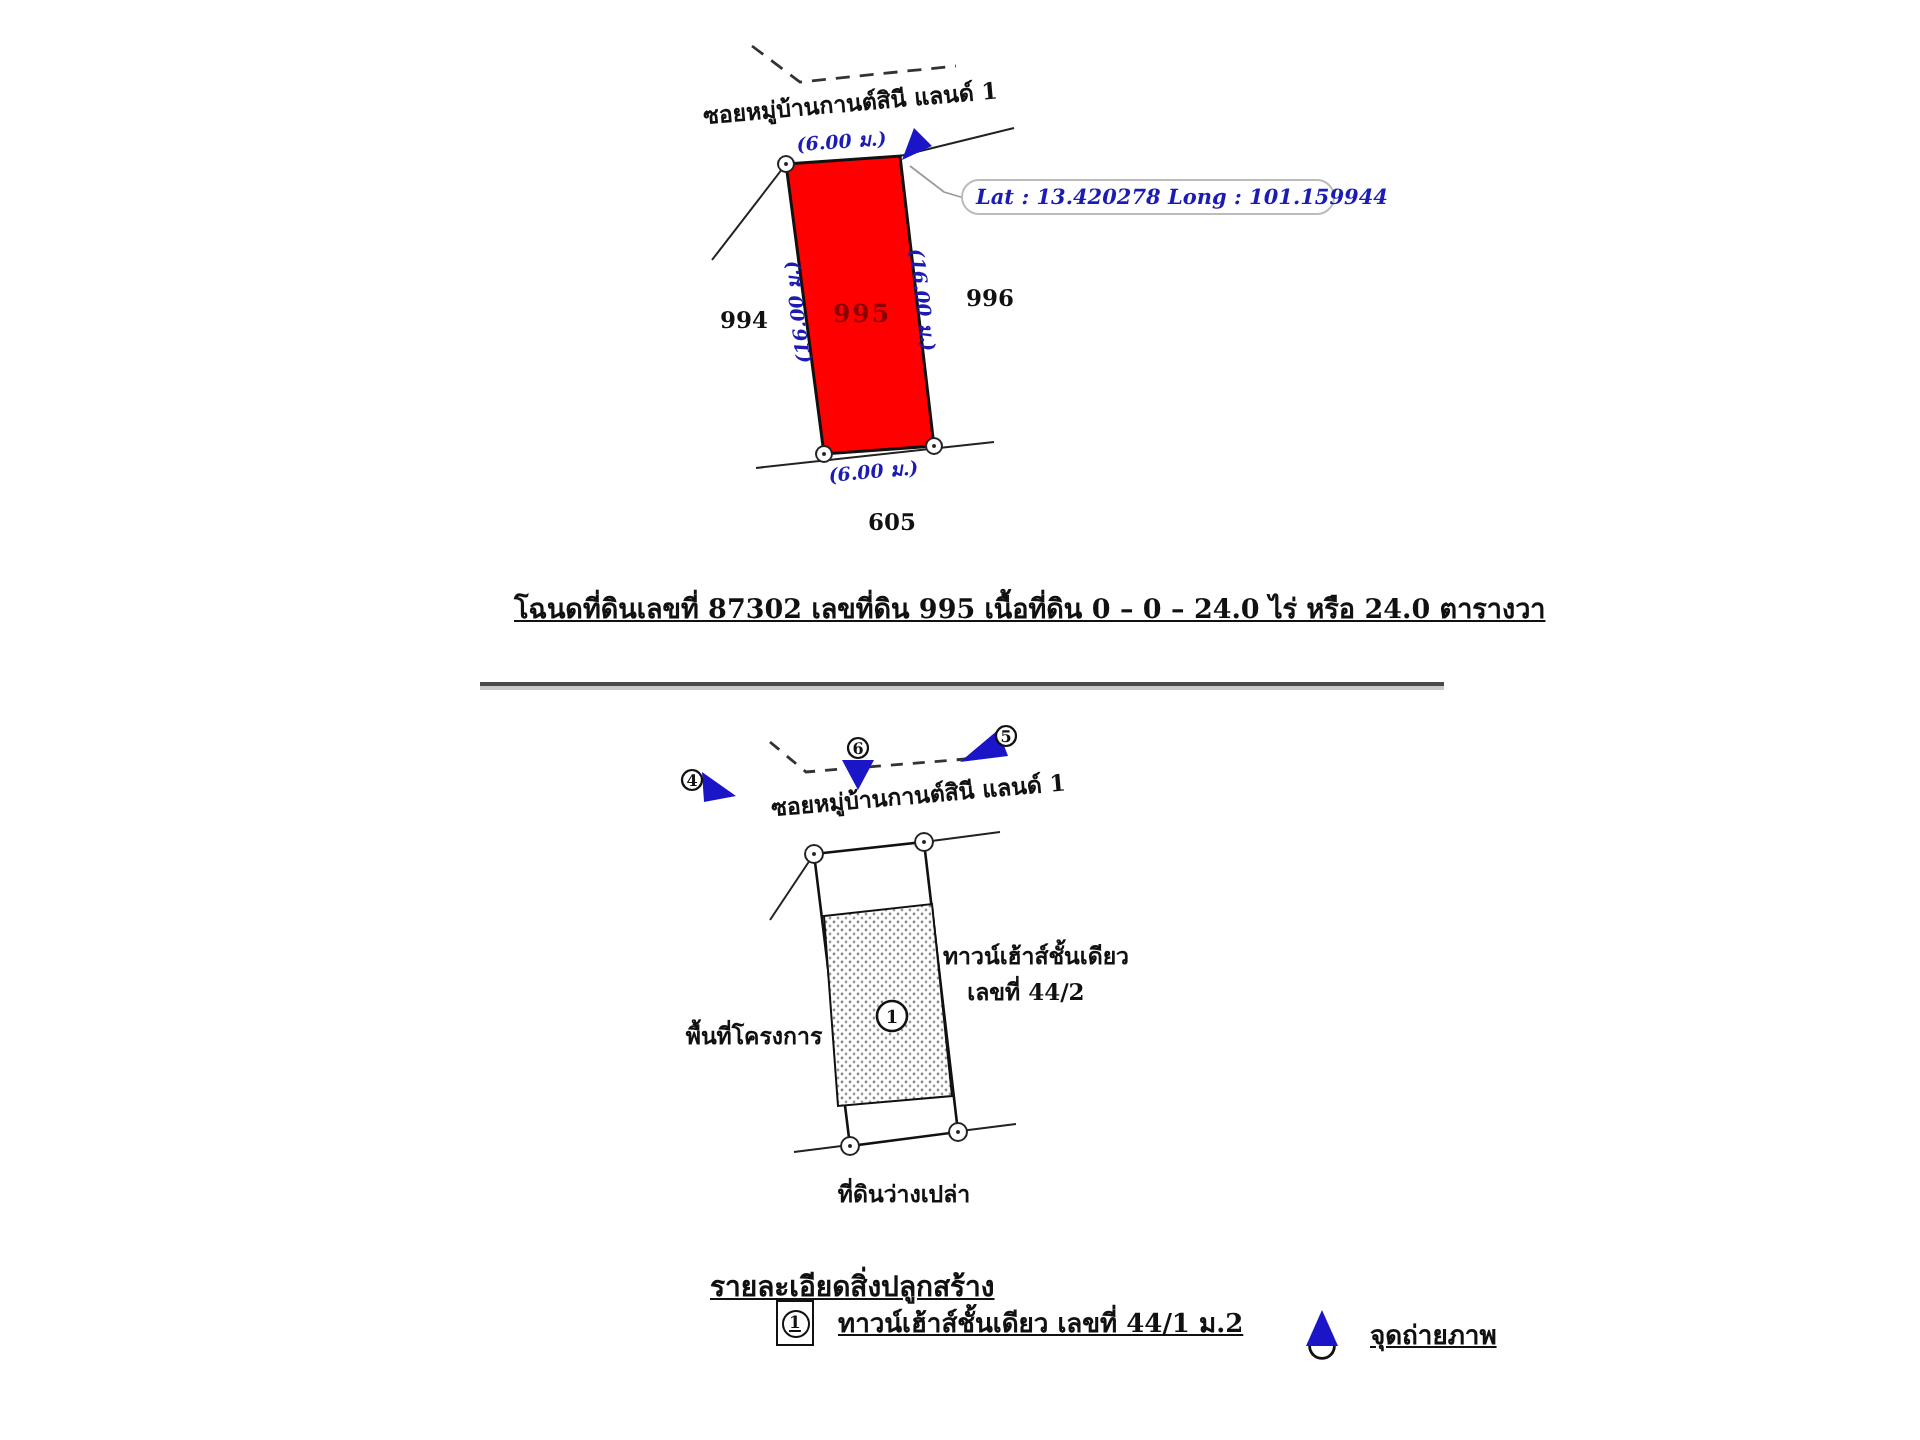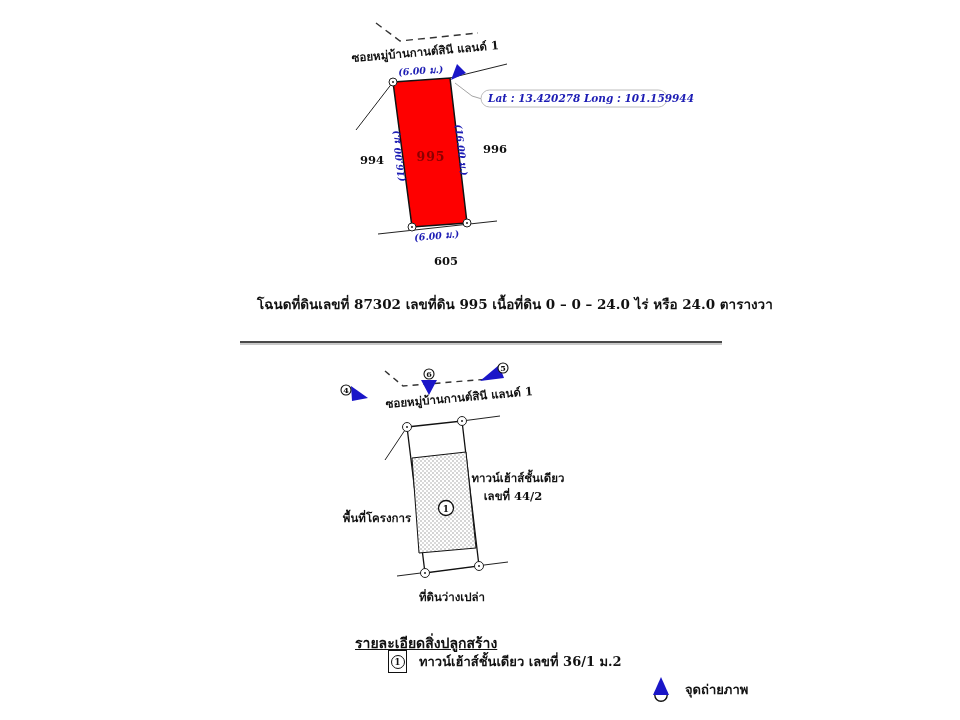--- a/index.html
+++ b/index.html
@@ -11,29 +11,29 @@
   
   .t{font-family:"DejaVu Serif","Liberation Serif",serif;font-weight:bold;fill:#111;}
   .t-road{font-size:11.5px;}
   .t-neighbor{font-size:11.5px;}
   .t-plotnum{font-size:12.5px;fill:#8b0000;letter-spacing:1px;}
   .t-dim{font-size:9.5px;fill:#1c1cb4;font-style:italic;}
   .t-latlong{font-size:10.5px;fill:#1c1cb4;font-style:italic;}
   .t-circnum{font-size:8px;}
   .t-label{font-size:11.5px;}
   
-  .overlay{position:absolute;font-weight:bold;}
+  .overlay{position:absolute;font-weight:bold;text-decoration:underline;}
   #deed-line{left:257px;top:293px;font-size:13.5px;white-space:nowrap;}
   #divider{position:absolute;left:240px;top:341px;width:482px;height:2px;background:#4a4a4a;box-shadow:0 2px 0 #c9c9c9;}
   #details-heading{left:355px;top:632px;width:260px;font-size:14px;text-decoration:underline;}
   #details-row{left:388px;top:650px;display:flex;align-items:center;}
   #legend-box{display:inline-flex;align-items:center;justify-content:center;width:17px;height:21px;border:1.6px solid #111;}
   #legend-circle{display:inline-flex;align-items:center;justify-content:center;width:12px;height:12px;border:1.3px solid #111;border-radius:50%;font-size:8.5px;font-weight:bold;}
   #details-label{margin-left:12px;font-size:13px;white-space:nowrap;}
-  #photo-legend{left:646px;top:675px;display:flex;align-items:center;text-align:right;}
+  #photo-legend{left:646px;top:653px;display:flex;align-items:center;text-align:right;}
   #photo-legend-label{margin-left:9px;font-size:13px;}
 </style>
 </head>
 <body>
 
 <div id="page">
 
   <svg width="960" height="720" viewBox="0 0 960 720">
     <defs>
       <pattern id="dots" width="4" height="4" patternUnits="userSpaceOnUse">
@@ -145,21 +145,21 @@
   <div class="overlay" id="deed-line">โฉนดที่ดินเลขที่  87302 เลขที่ดิน 995 เนื้อที่ดิน 0 – 0 – 24.0 ไร่  หรือ 24.0 ตารางวา</div>
 
   <div id="divider"></div>
 
   <div class="overlay" id="details-heading">รายละเอียดสิ่งปลูกสร้าง</div>
 
   <div class="overlay" id="details-row">
     <span id="legend-box">
       <span id="legend-circle">1</span>
     </span>
-    <span id="details-label">ทาวน์เฮ้าส์ชั้นเดียว เลขที่ 36/1 ม.2</span>
+    <span id="details-label">ทาวน์เฮ้าส์ชั้นเดียว เลขที่ 44/1 ม.2</span>
   </div>
 
   <div class="overlay" id="photo-legend">
     <svg width="30" height="28" viewBox="0 0 30 28" style="position:static">
       <circle cx="15" cy="20" r="6.2" fill="none" stroke="#111" stroke-width="1.4"></circle>
       <polygon points="15,2 7,20 23,20" fill="#1a16c8"></polygon>
     </svg>
     <span id="photo-legend-label">จุดถ่ายภาพ</span>
   </div>
 

